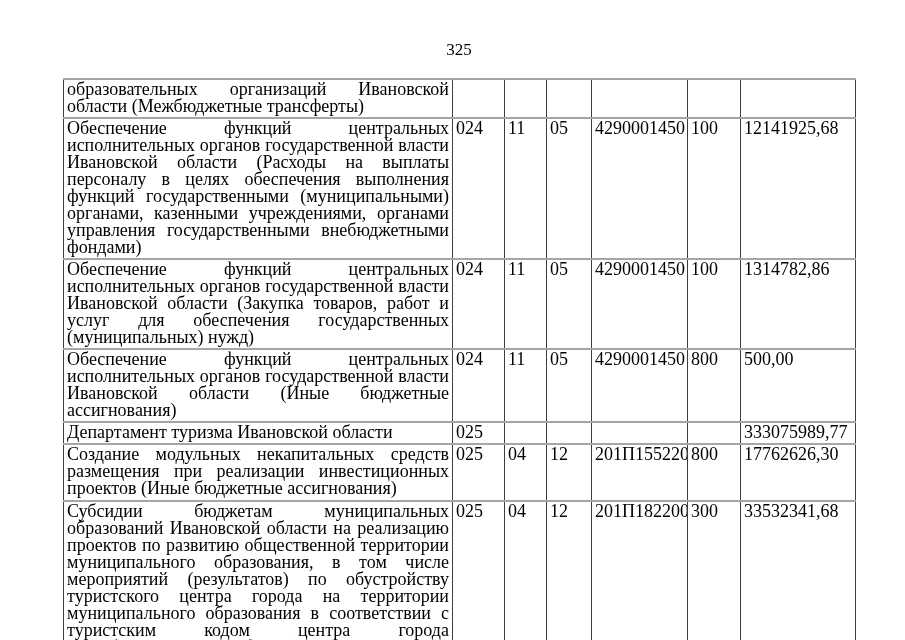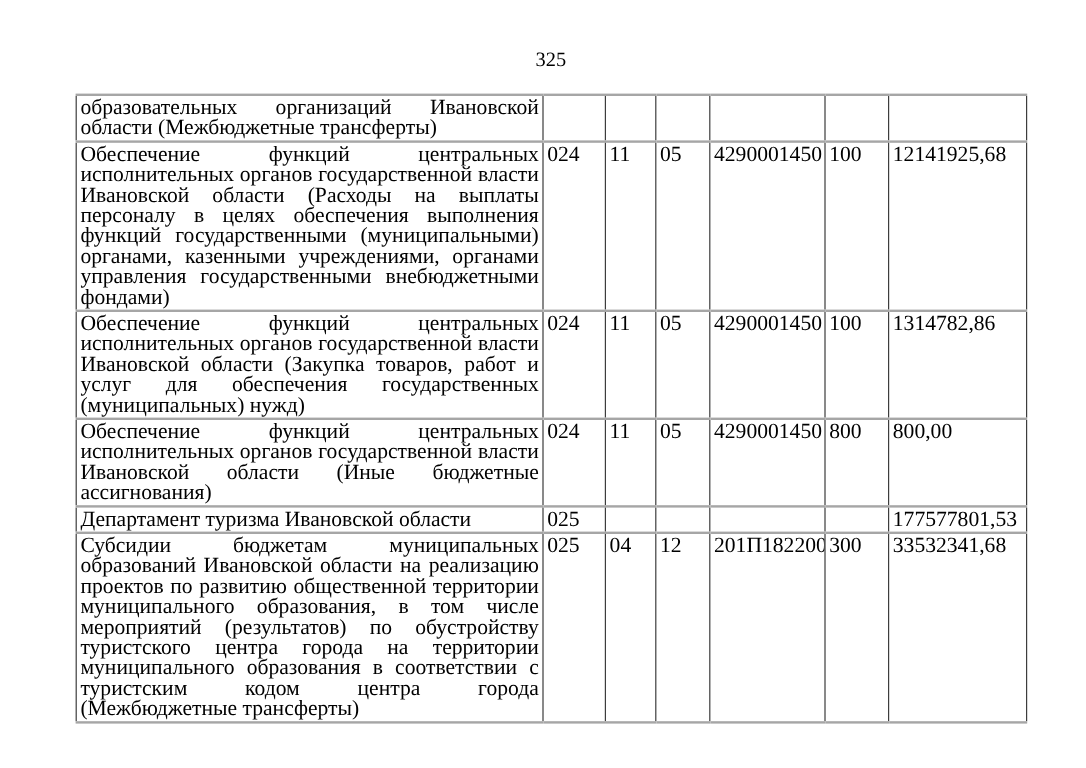--- a/index.html
+++ b/index.html
@@ -105,30 +105,39 @@
         <td class="num">100</td>
         <td class="num">1314782,86</td>
       </tr>
       <tr class="r3">
         <td class="name">Обеспечение функций центральных исполнительных органов государственной власти Ивановской области (Иные бюджетные ассигнования)</td>
         <td class="num">024</td>
         <td class="num">11</td>
         <td class="num">05</td>
         <td class="num">4290001450</td>
         <td class="num">800</td>
-        <td class="num">800,00</td>
+        <td class="num">500,00</td>
       </tr>
       <tr class="r4 bold">
         <td class="name">Департамент туризма Ивановской области</td>
         <td class="num">025</td>
         <td class="num"></td>
         <td class="num"></td>
         <td class="num"></td>
         <td class="num"></td>
-        <td class="num">177577801,53</td>
+        <td class="num">333075989,77</td>
+      </tr>
+      <tr class="r5">
+        <td class="name">Создание модульных некапитальных средств размещения при реализации инвестиционных проектов (Иные бюджетные ассигнования)</td>
+        <td class="num">025</td>
+        <td class="num">04</td>
+        <td class="num">12</td>
+        <td class="num">201П155220</td>
+        <td class="num">800</td>
+        <td class="num">17762626,30</td>
       </tr>
       <tr class="r6">
         <td class="name">Субсидии бюджетам муниципальных образований Ивановской области на реализацию проектов по развитию общественной территории муниципального образования, в том числе мероприятий (результатов) по обустройству туристского центра города на территории муниципального образования в соответствии с туристским кодом центра города (Межбюджетные трансферты)</td>
         <td class="num">025</td>
         <td class="num">04</td>
         <td class="num">12</td>
         <td class="num">201П182200</td>
         <td class="num">300</td>
         <td class="num">33532341,68</td>
       </tr>

